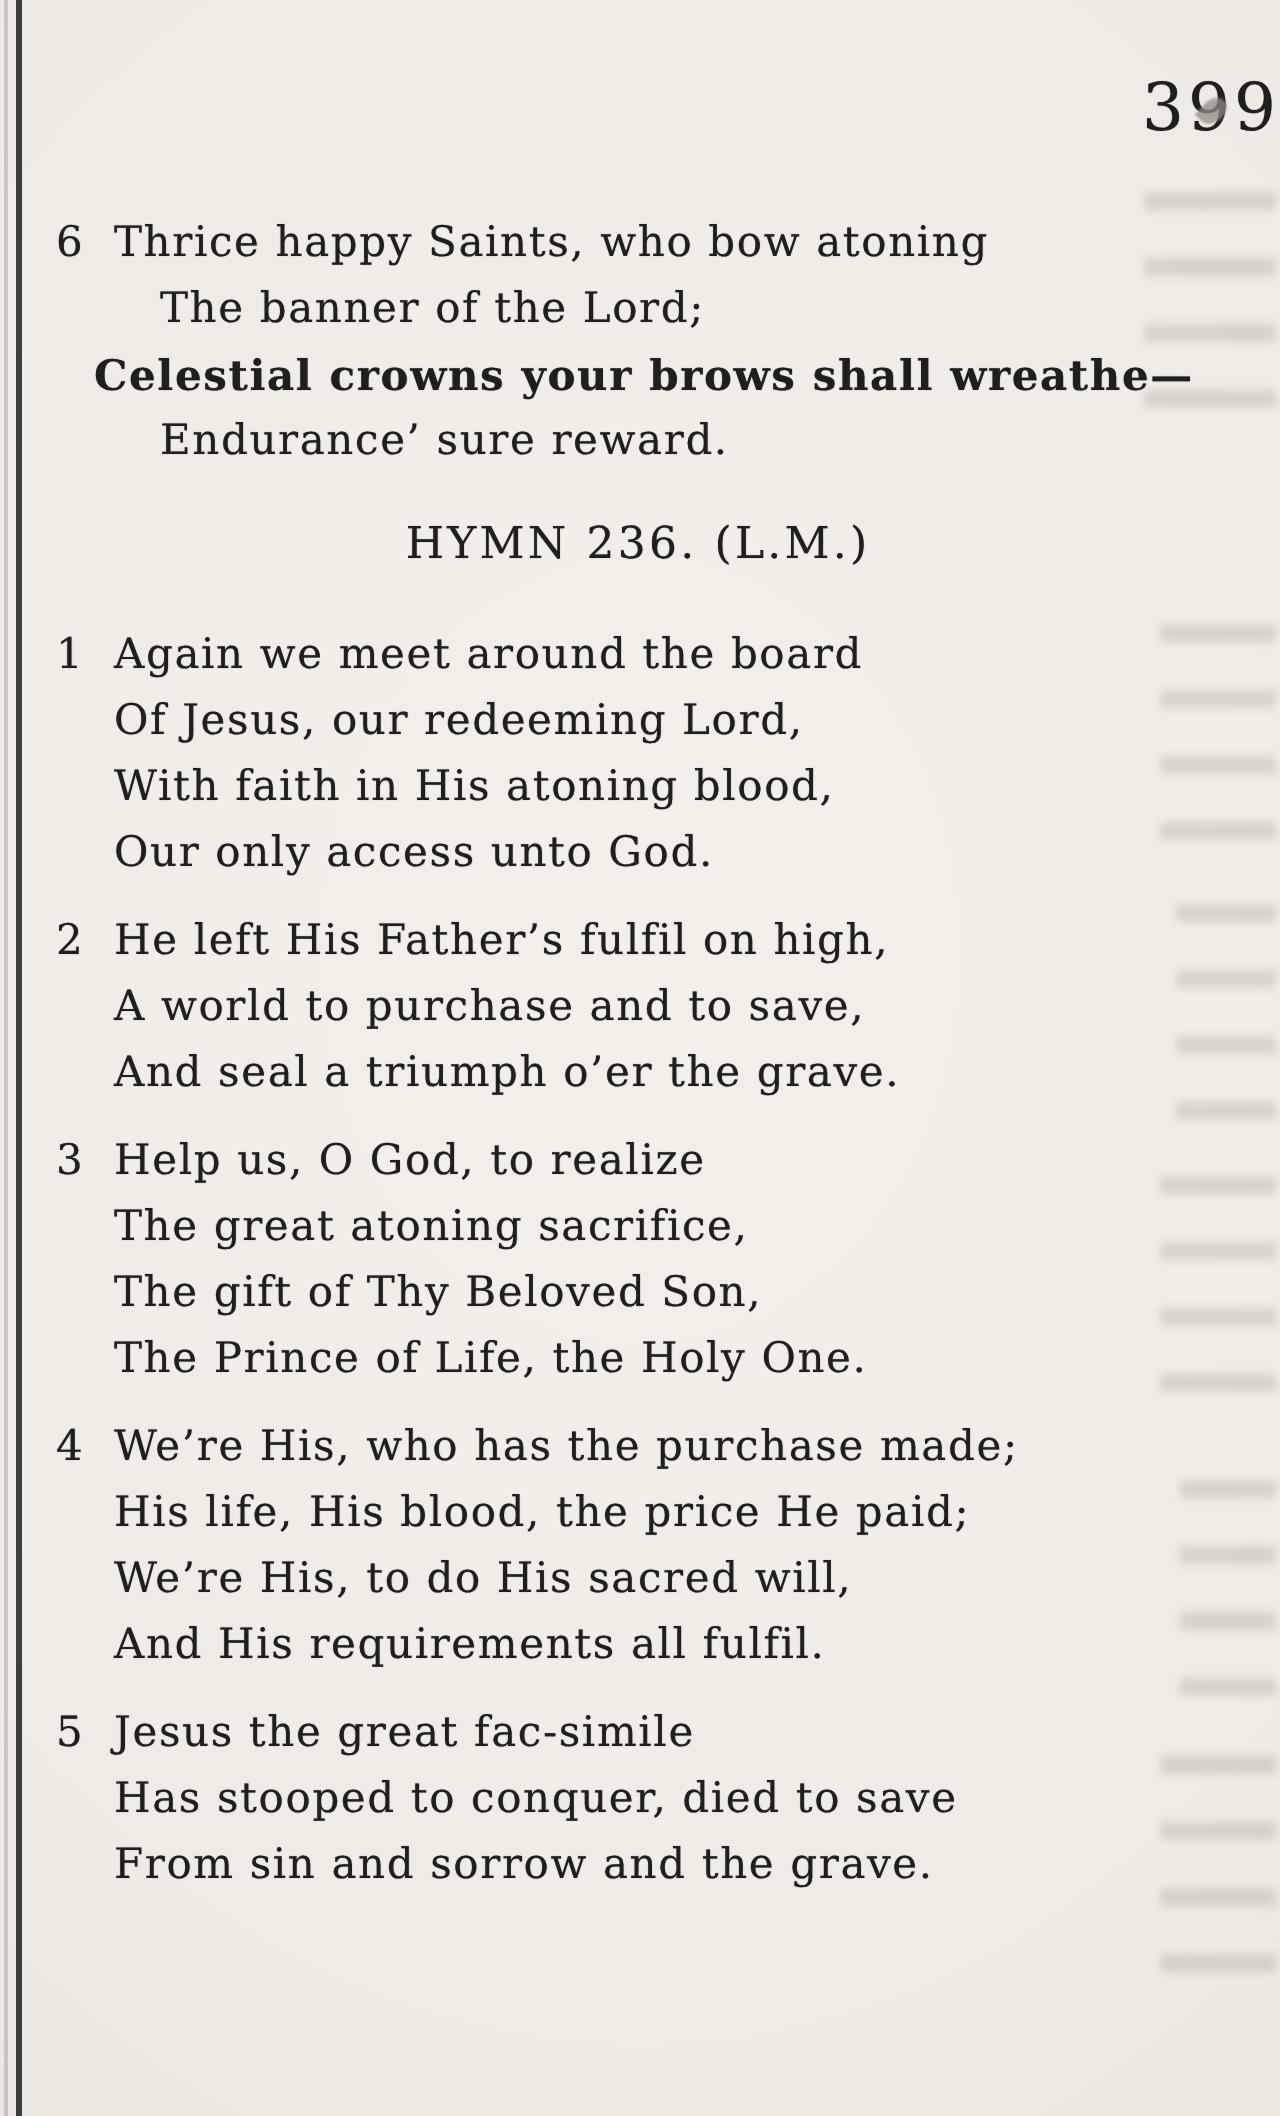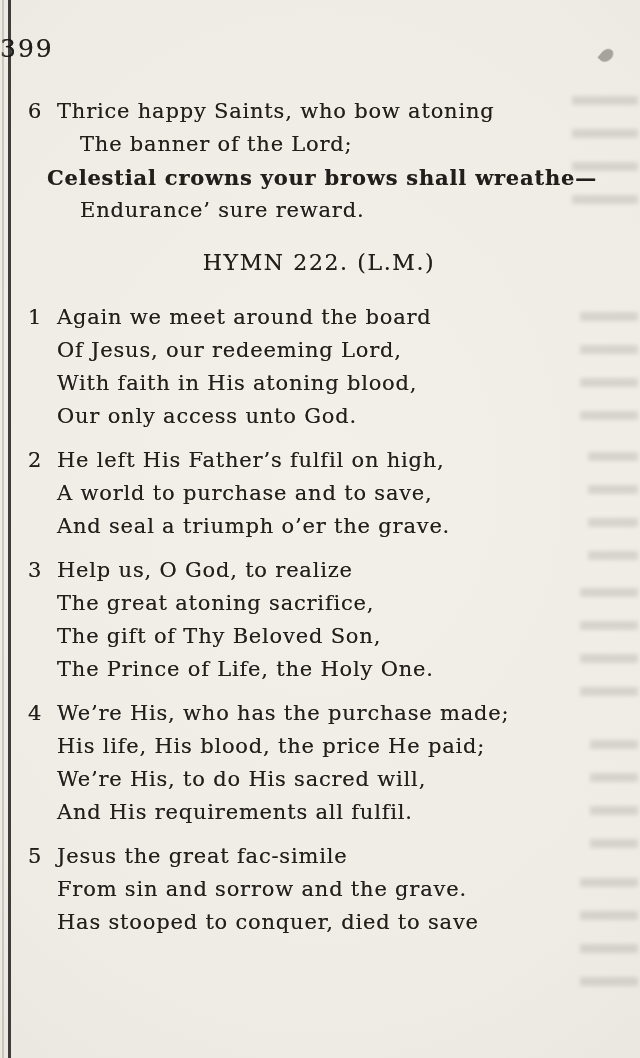--- a/index.html
+++ b/index.html
@@ -58,22 +58,22 @@
     width: 11px; height: 15px;
     background: #8f8c84;
     border-radius: 55% 45% 60% 0;
     transform: rotate(42deg);
     opacity: .75;
     filter: blur(.4px);
   }
 
   .page-number {
     margin-top: 34px;
-    text-align: left;
-    font-size: 25px;
+    text-align: right;
+    font-size: 33px;
     letter-spacing: 2px;
     text-shadow: 0 0 .5px rgba(25,24,20,.65);
   }
 
   .content {
     margin-top: 32px;
     padding-left: 28px;
     padding-right: 30px;
   }
 
@@ -131,21 +131,21 @@
   <div class="content">
 
     <div class="stanza prev">
       <span class="num">6</span>
       <div class="line">Thrice happy Saints, who bow atoning</div>
       <div class="line ind1">The banner of the Lord;</div>
       <div class="line outd">Celestial crowns your brows shall wreathe—</div>
       <div class="line ind1">Endurance’ sure reward.</div>
     </div>
 
-    <h2 class="heading">HYMN 222.  (L.M.)</h2>
+    <h2 class="heading">HYMN 236.  (L.M.)</h2>
 
     <div class="stanza">
       <span class="num">1</span>
       <div class="line">Again we meet around the board</div>
       <div class="line">Of Jesus, our redeeming Lord,</div>
       <div class="line">With faith in His atoning blood,</div>
       <div class="line">Our only access unto God.</div>
     </div>
 
     <div class="stanza">
@@ -167,18 +167,18 @@
       <span class="num">4</span>
       <div class="line">We’re His, who has the purchase made;</div>
       <div class="line">His life, His blood, the price He paid;</div>
       <div class="line">We’re His, to do His sacred will,</div>
       <div class="line">And His requirements all fulfil.</div>
     </div>
 
     <div class="stanza">
       <span class="num">5</span>
       <div class="line">Jesus the great fac-simile</div>
+      <div class="line">Has stooped to conquer, died to save</div>
       <div class="line">From sin and sorrow and the grave.</div>
-      <div class="line">Has stooped to conquer, died to save</div>
     </div>
 
   </div>
 </div>
 
 </body></html>

